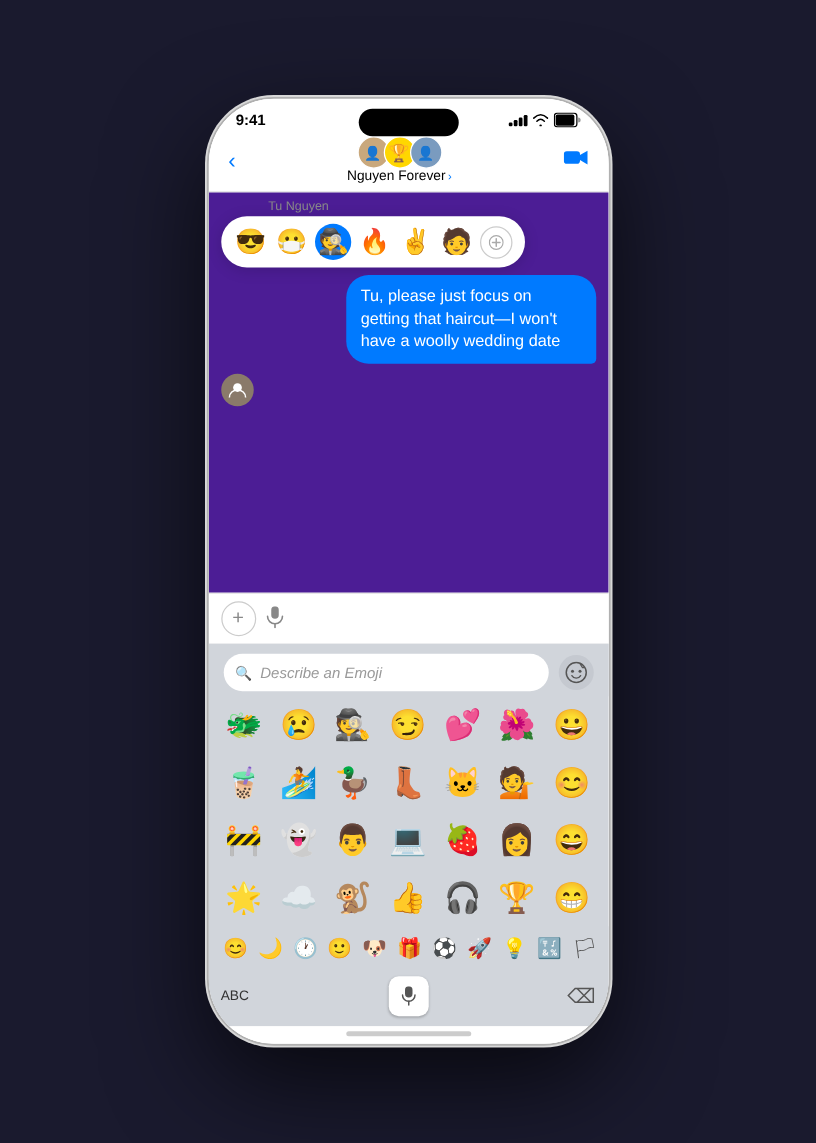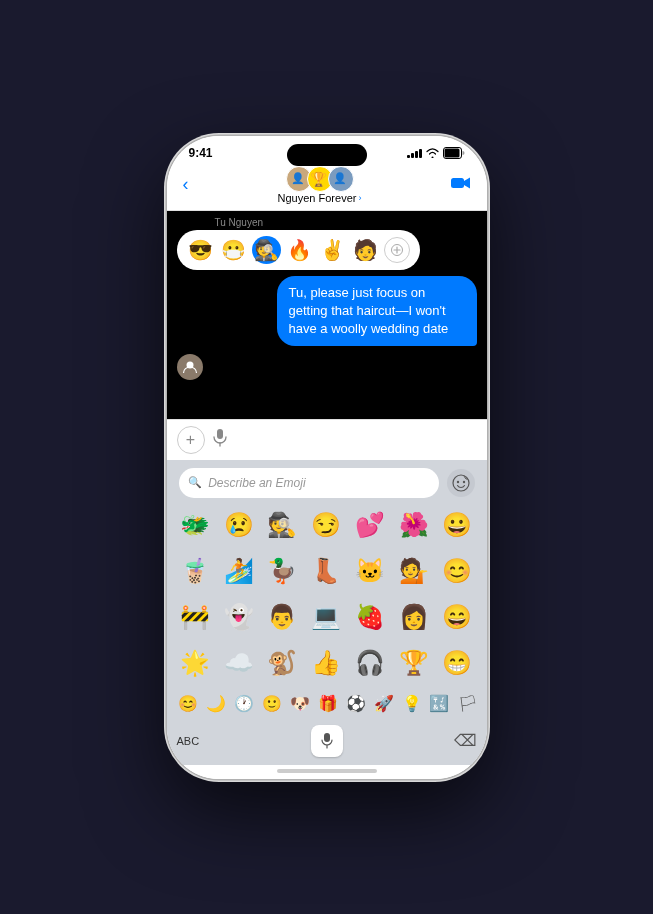--- a/index.html
+++ b/index.html
@@ -7,21 +7,21 @@
       background: #1a1a2e;
       display: flex;
       justify-content: center;
       align-items: center;
       min-height: 100vh;
       font-family: -apple-system, BlinkMacSystemFont, 'SF Pro Display', 'Helvetica Neue', sans-serif;
     }
 
     .phone-outer {
       width: 320px;
-      height: 643px;
+      height: 756px;
       background: #f0f0f0;
       border-radius: 52px;
       position: relative;
       box-shadow:
         0 0 0 1.5px #b0b0b0,
         0 0 0 3px #d8d8d8,
         0 30px 80px rgba(0,0,0,0.7);
       overflow: hidden;
     }
 
@@ -129,21 +129,21 @@
     .nav-avatar:first-child { margin-left: 0; }
 
     .trophy-avatar {
       background: #ffd700;
       font-size: 14px;
     }
 
     
     .messages-area {
       flex: 1;
-      background: #000000;
+      background: #4c1d95;
       overflow: hidden;
       padding: 6px 10px;
       position: relative;
     }
 
     
     .emoji-reaction-bar {
       background: #fff;
       border-radius: 22px;
       box-shadow: 0 2px 12px rgba(0,0,0,0.15);

